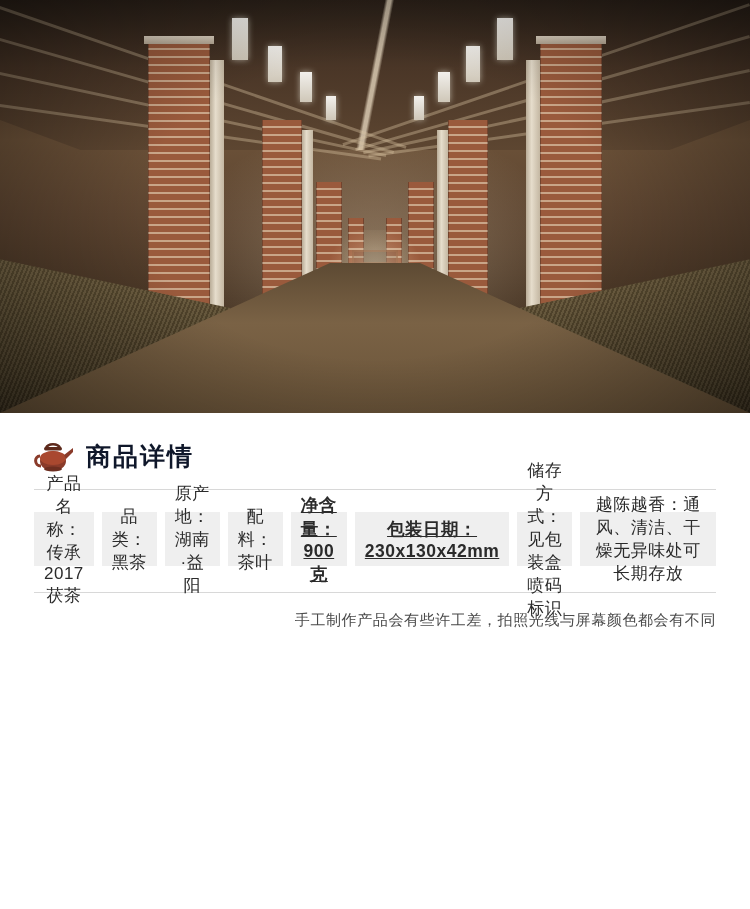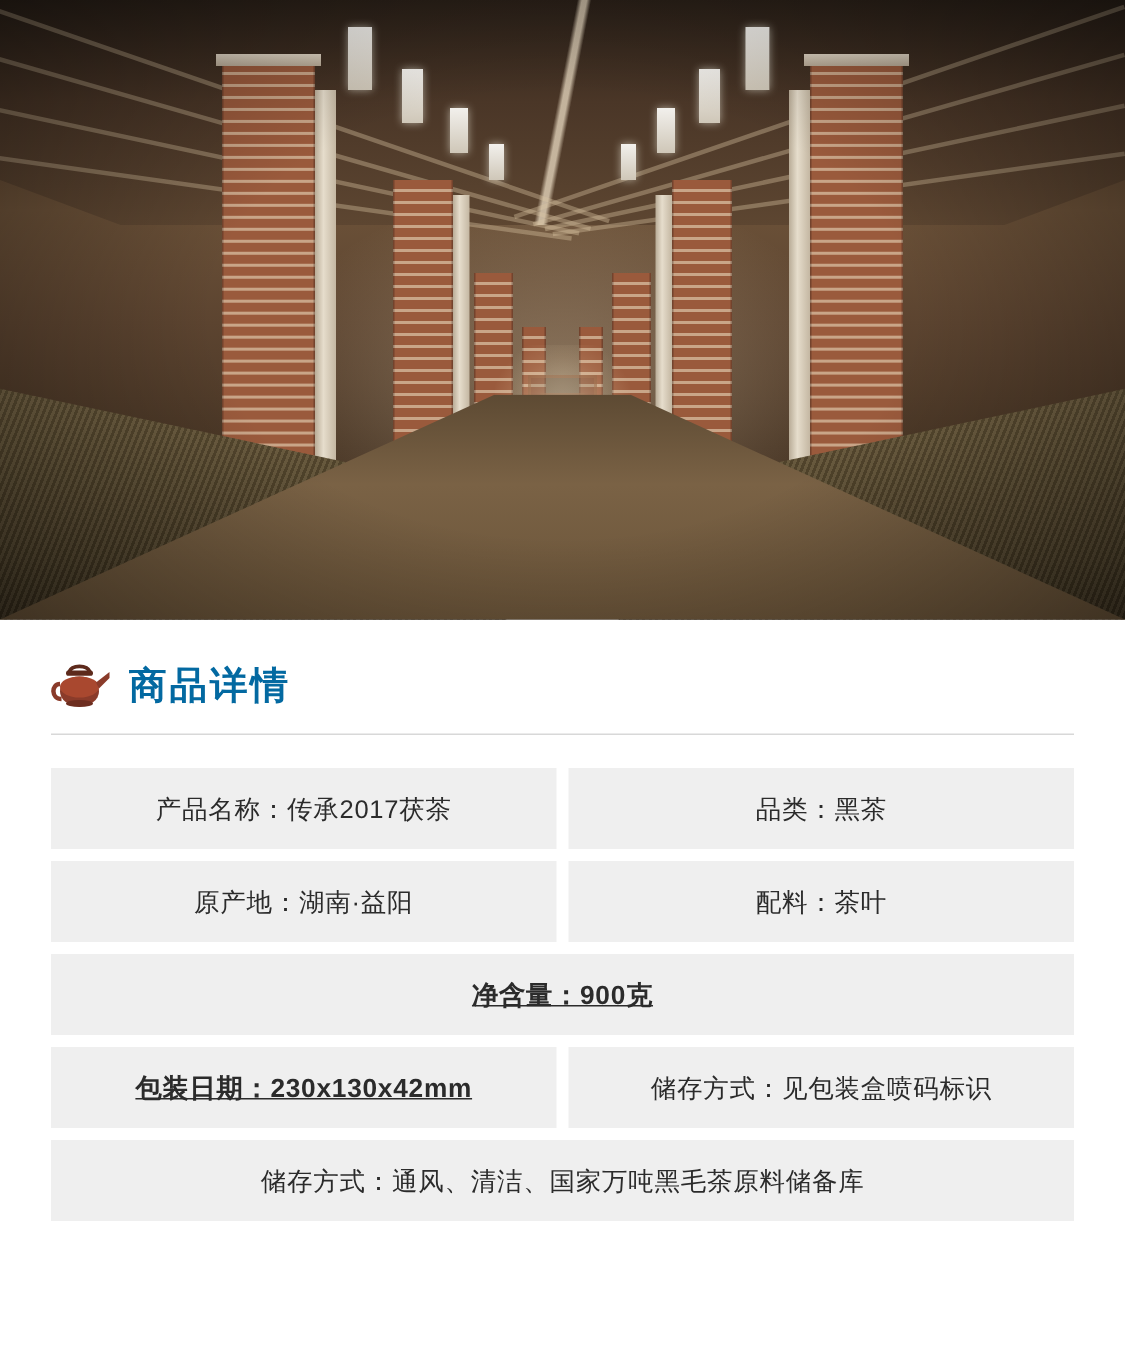--- a/index.html
+++ b/index.html
@@ -139,28 +139,28 @@
     border-bottom: 1px solid #d8d8d8;
   }
   .teapot {
     position: relative;
     width: 40px; height: 34px;
     flex: 0 0 auto;
   }
   .section-title {
     font-size: 25px;
     font-weight: bold;
-    color: #0369a1;
+    color: #0f172a;
     letter-spacing: 2px;
   }
 
   .table {
     margin-top: 22px;
     display: flex;
-    flex-direction: column;
+    flex-direction: row;
     gap: 8px;
   }
   .row {
     display: flex;
     gap: 8px;
     height: 54px;
   }
   .cell {
     background: #efefef;
     display: flex;
@@ -275,17 +275,20 @@
       <div class="cell half">配料：茶叶</div>
     </div>
     <div class="row">
       <div class="cell half bold">净含量：900克</div>
     </div>
     <div class="row">
       <div class="cell half bold">包装日期：230x130x42mm</div>
       <div class="cell half">储存方式：见包装盒喷码标识</div>
     </div>
     <div class="row">
-      <div class="cell full">储存方式：通风、清洁、国家万吨黑毛茶原料储备库</div>
+      <div class="cell full">越陈越香：通风、清洁、干燥无异味处可长期存放</div>
     </div>
   </div>
 
+  <div class="footnote-wrap">
+    <span class="footnote">手工制作产品会有些许工差，拍照光线与屏幕颜色都会有不同</span>
+  </div>
 </div>
 
 </body></html>

